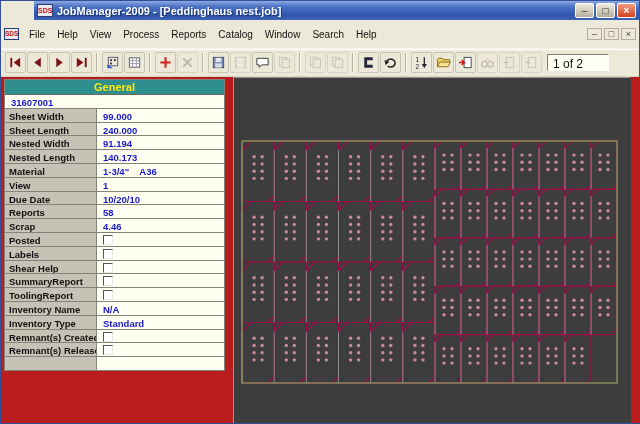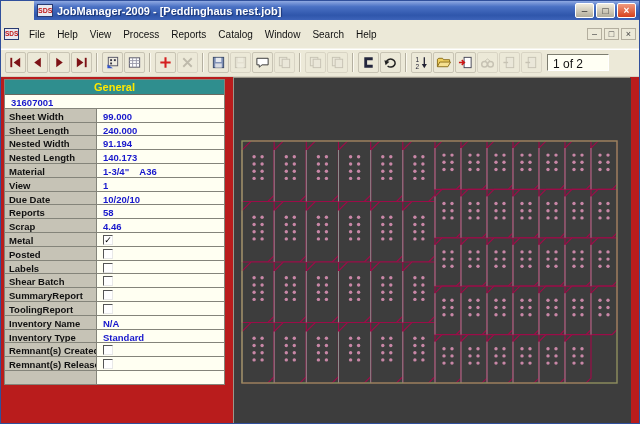--- a/index.html
+++ b/index.html
@@ -290,33 +290,29 @@
             </div>
             <div class="prow">
               <div class="plabel">Reports</div>
               <div class="pvalue">58</div>
             </div>
             <div class="prow">
               <div class="plabel">Scrap</div>
               <div class="pvalue">4.46</div>
             </div>
             <div class="prow">
-              <div class="plabel">Metal</div>
-              <div class="pvalue"><span class="cbx">✓</span></div>
-            </div>
-            <div class="prow">
               <div class="plabel">Posted</div>
               <div class="pvalue"><span class="cbx"></span></div>
             </div>
             <div class="prow">
               <div class="plabel">Labels</div>
               <div class="pvalue"><span class="cbx"></span></div>
             </div>
             <div class="prow">
-              <div class="plabel">Shear Batch</div>
+              <div class="plabel">Shear Help</div>
               <div class="pvalue"><span class="cbx"></span></div>
             </div>
             <div class="prow">
               <div class="plabel">SummaryReport</div>
               <div class="pvalue"><span class="cbx"></span></div>
             </div>
             <div class="prow">
               <div class="plabel">ToolingReport</div>
               <div class="pvalue"><span class="cbx"></span></div>
             </div>

